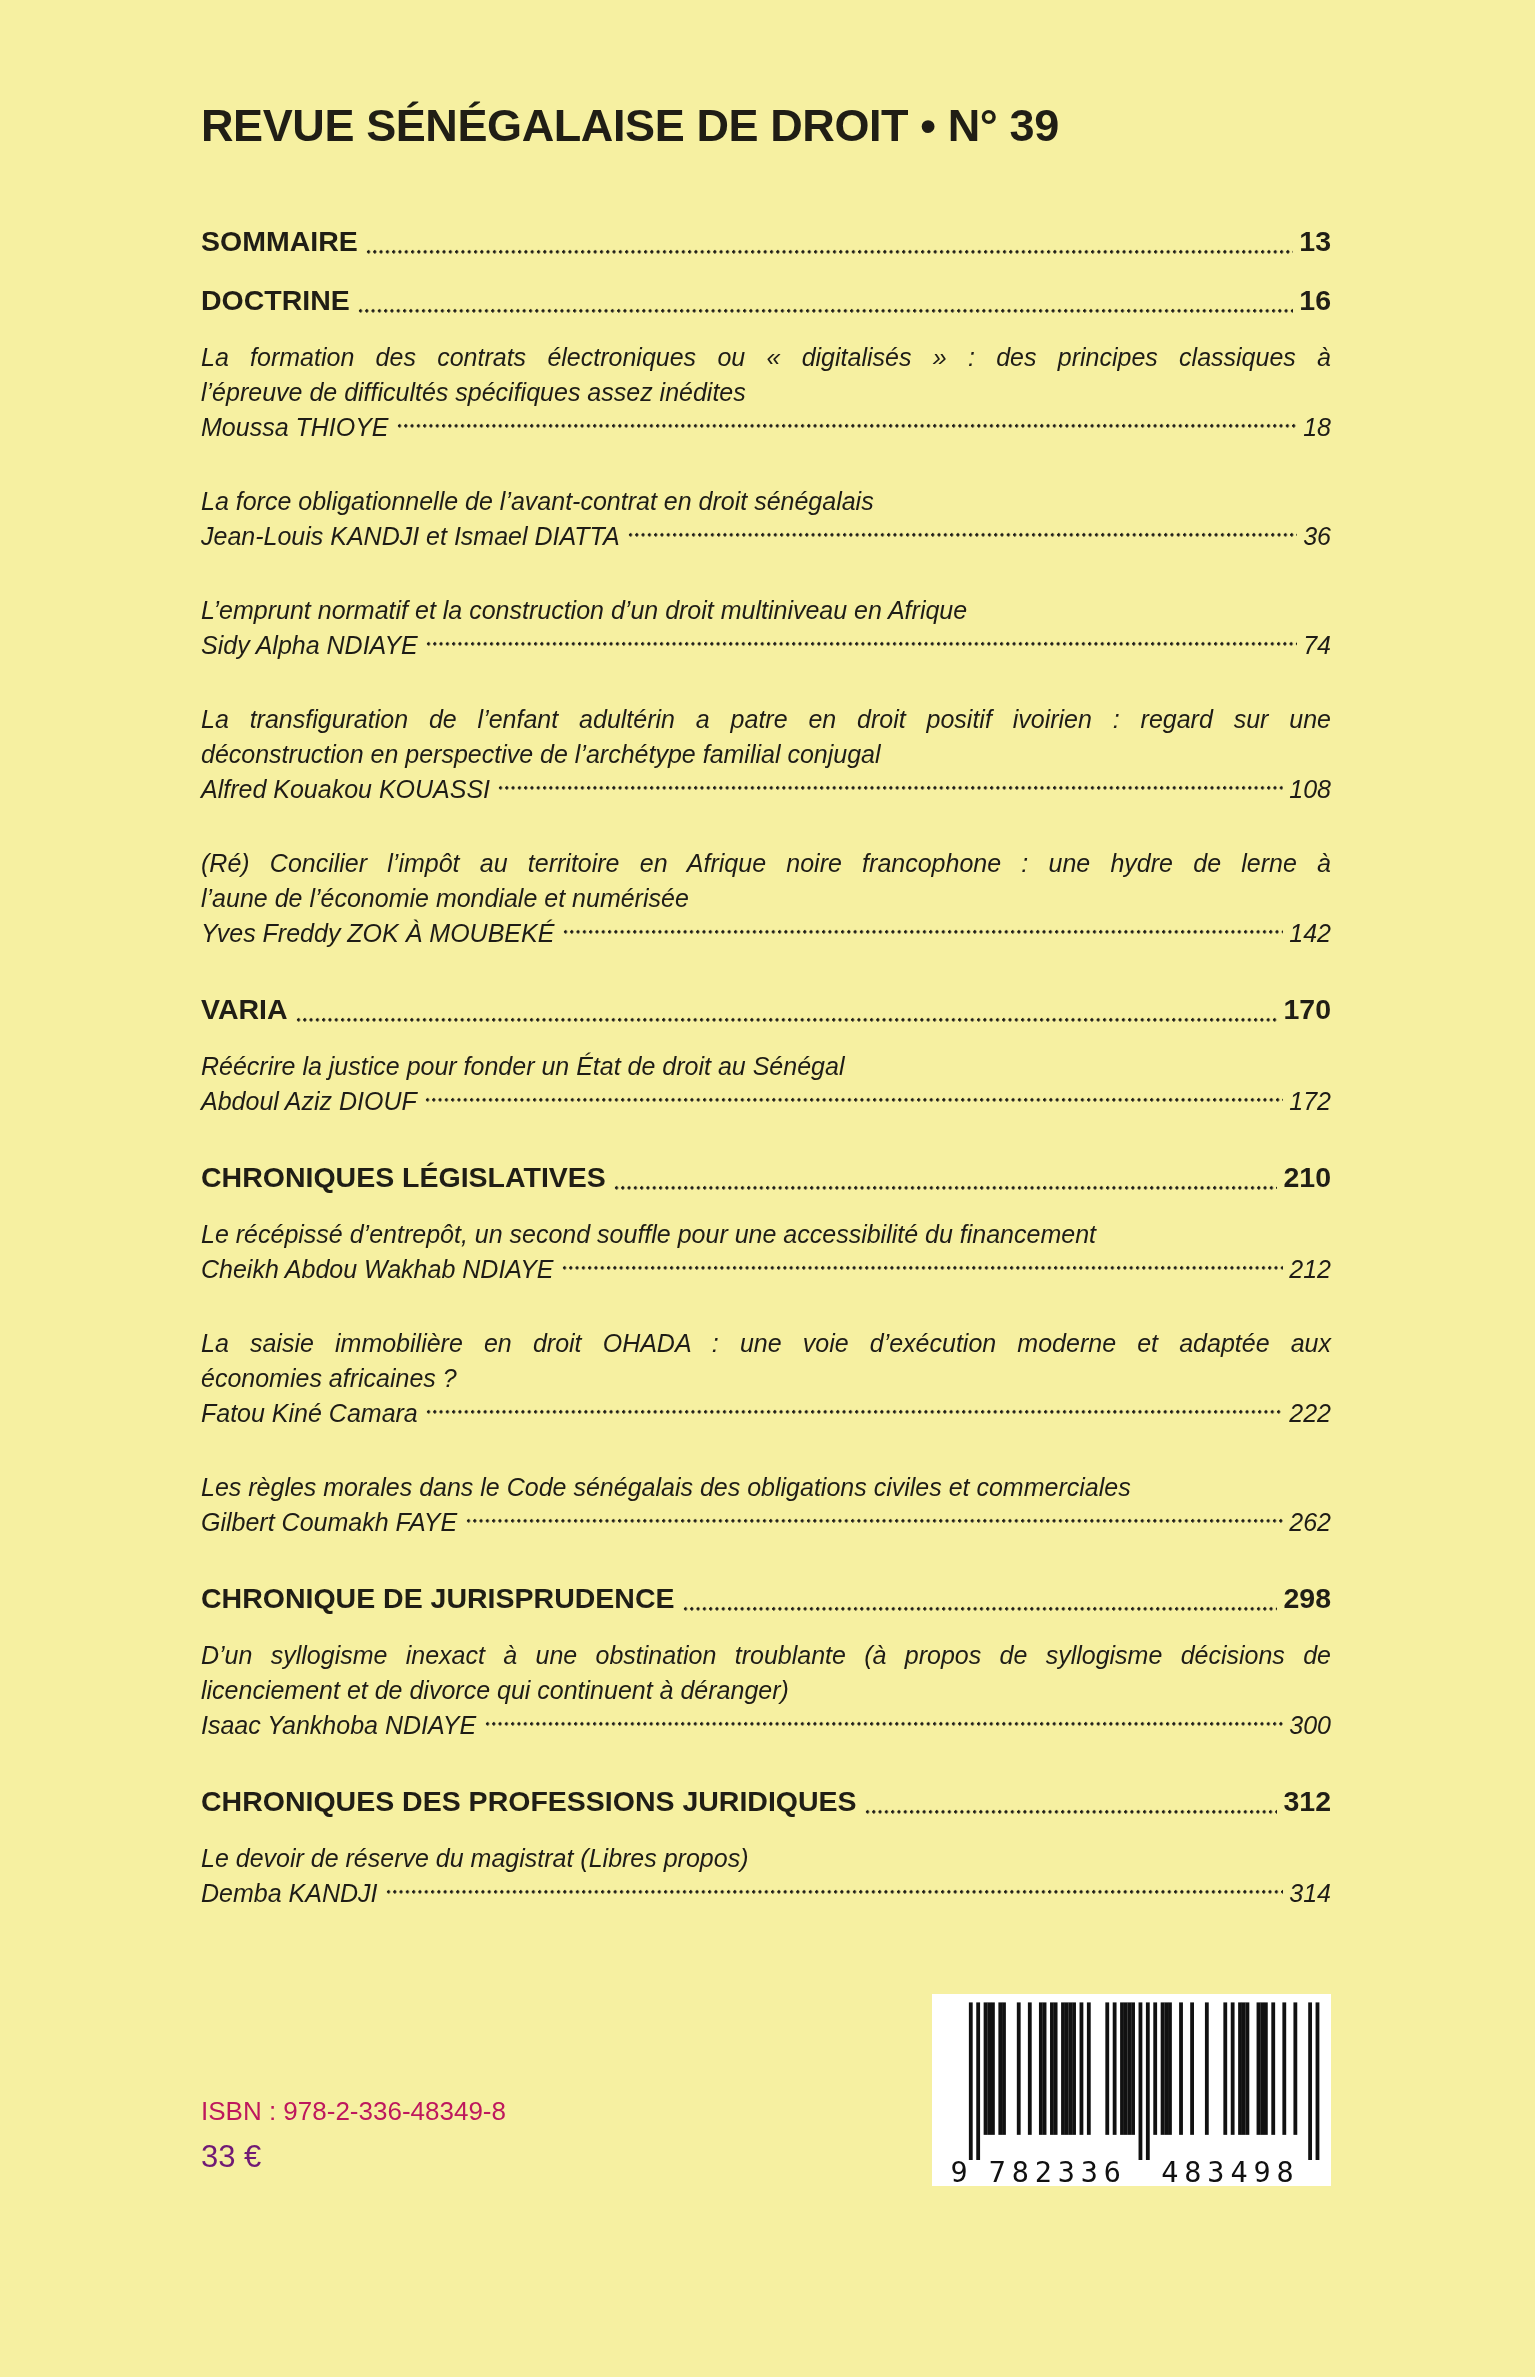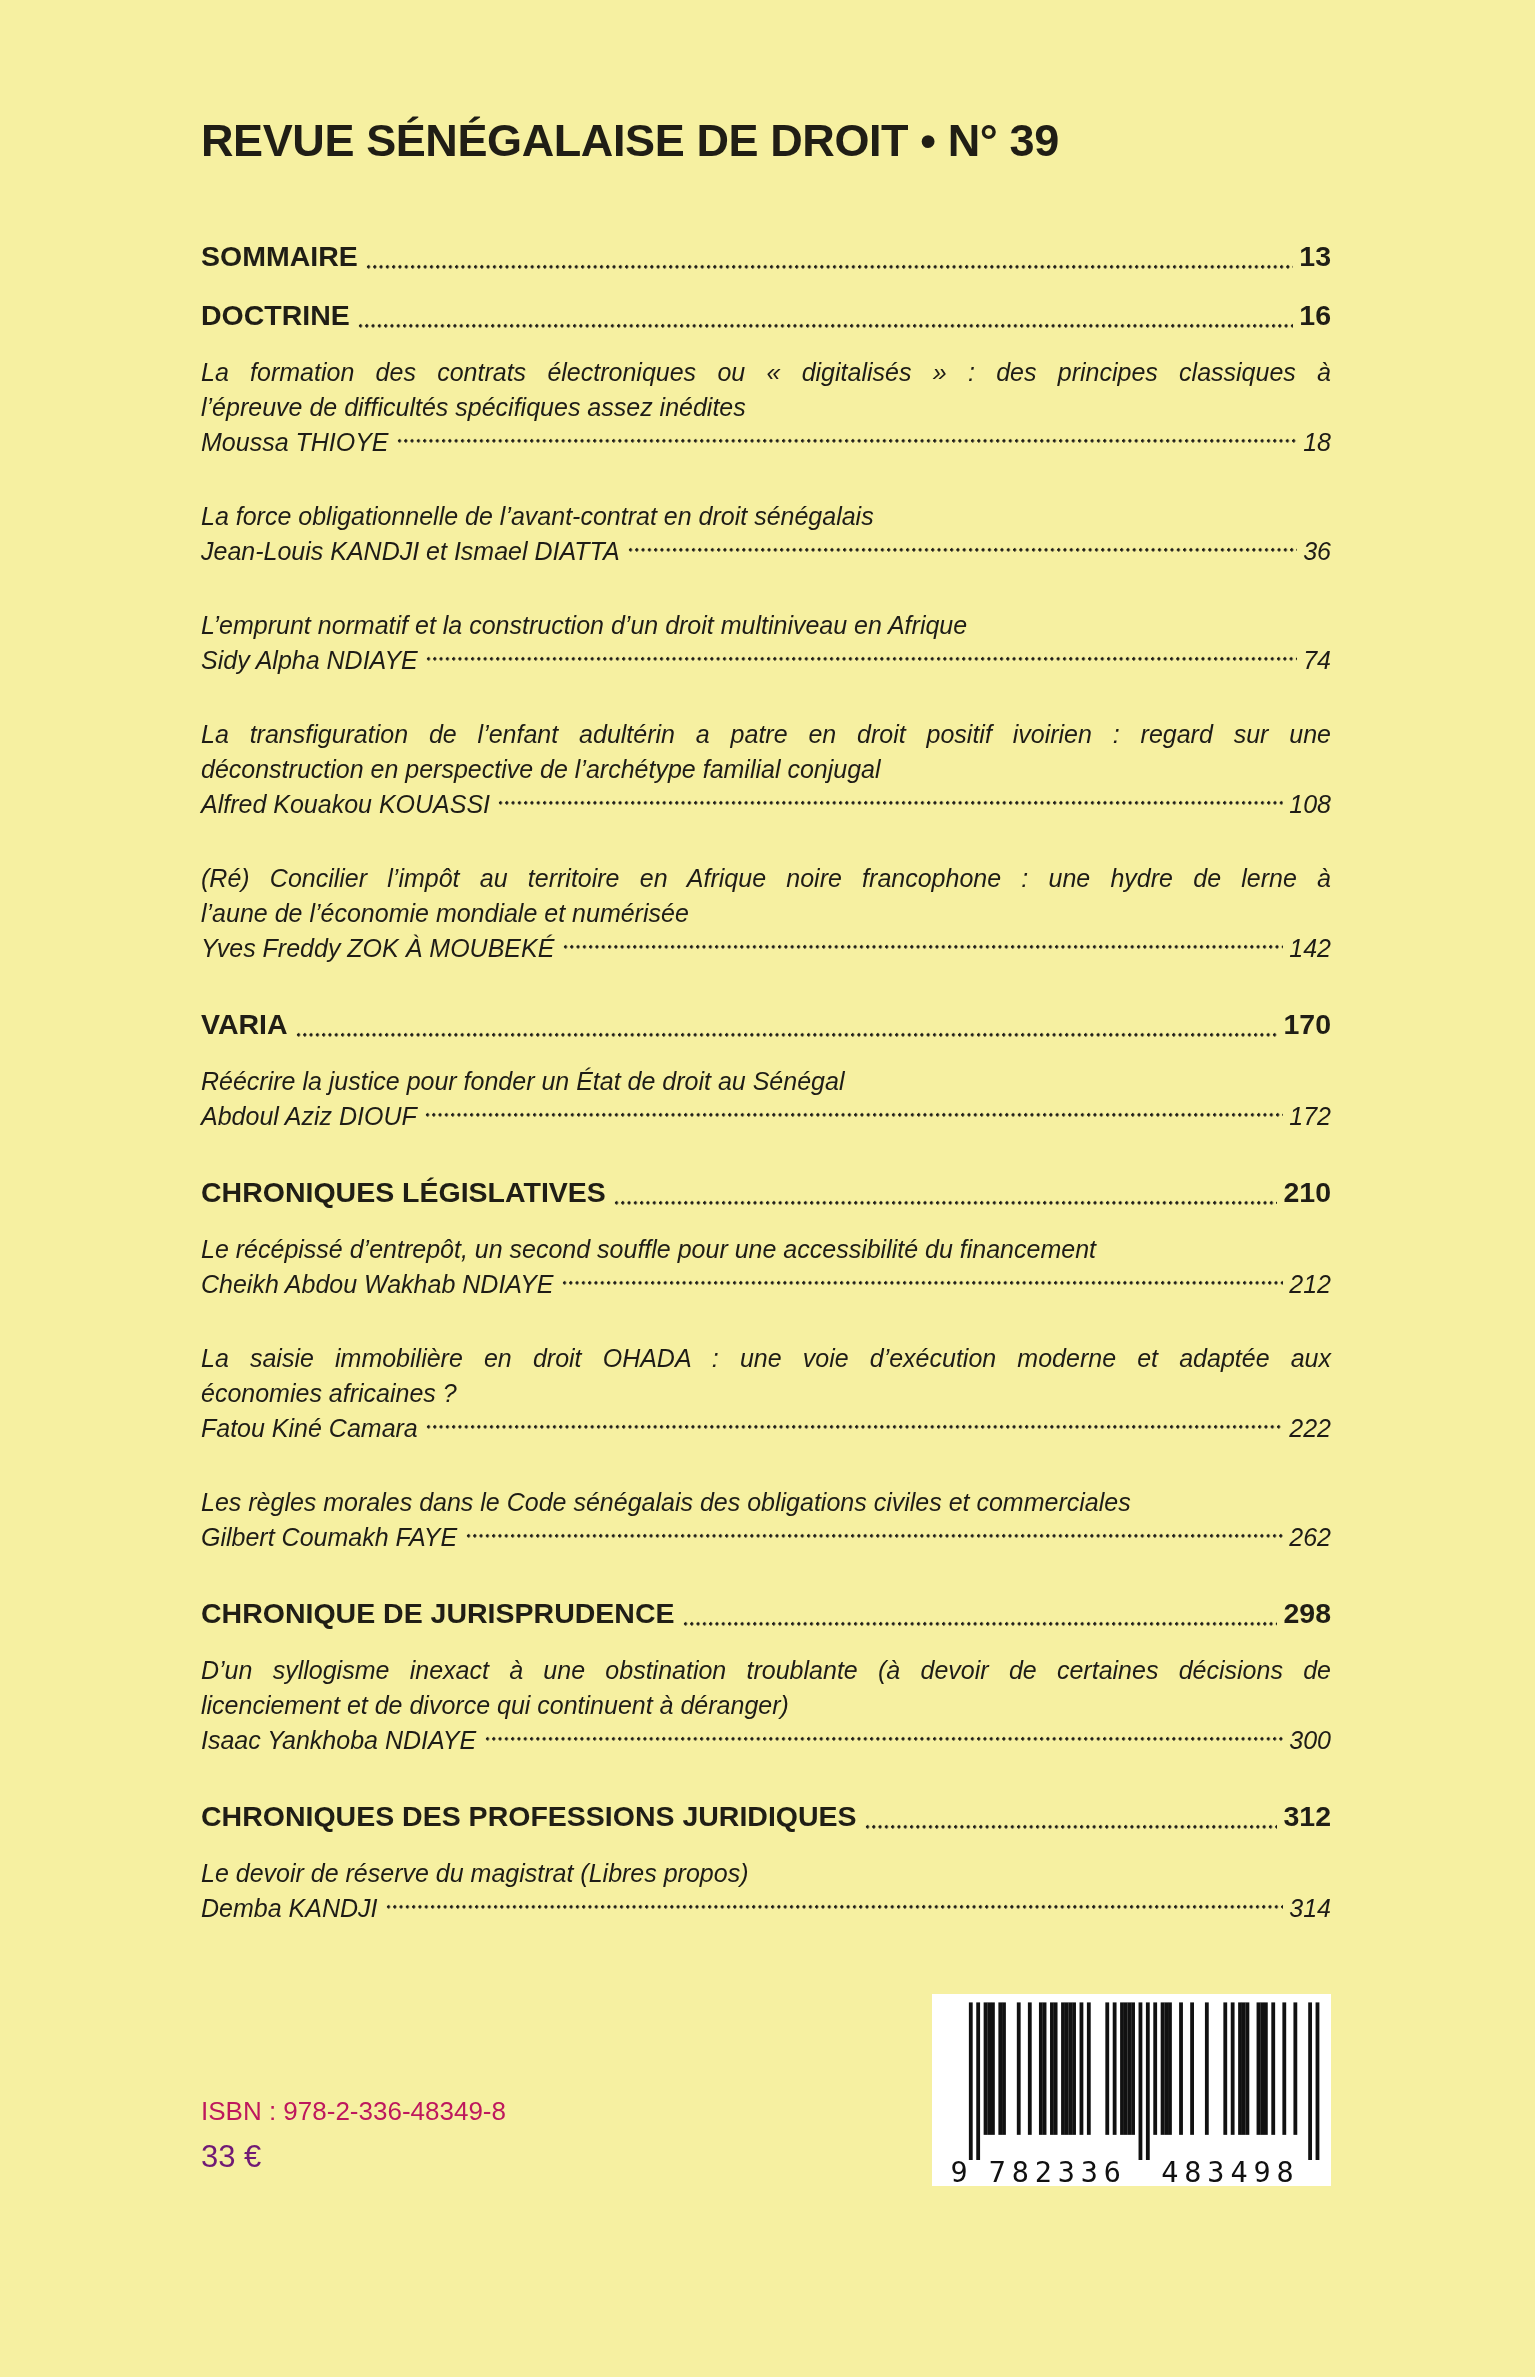--- a/index.html
+++ b/index.html
@@ -14,21 +14,21 @@
   }
   .cover {
     position: relative;
     width: 1535px;
     height: 2377px;
     background: #f6f0a1;
   }
   .content {
     position: absolute;
     left: 201px;
-    top: 115px;
+    top: 100px;
     width: 1130px;
   }
   .page-title {
     font-size: 45px;
     line-height: 52px;
     font-weight: 700;
     letter-spacing: -0.4px;
     margin: 0 0 70px 0;
     color: #201e15;
   }
@@ -193,21 +193,21 @@
             <span class="dots"></span>
             <span class="num">262</span>
           </div>
         </div>
         <div class="section-row">
           <span class="label">CHRONIQUE DE JURISPRUDENCE</span>
           <span class="dots"></span>
           <span class="num">298</span>
         </div>
         <div class="article">
-          <div class="tline just">D’un syllogisme inexact à une obstination troublante (à devoir de certaines décisions de</div>
+          <div class="tline just">D’un syllogisme inexact à une obstination troublante (à propos de syllogisme décisions de</div>
           <div class="tline">licenciement et de divorce qui continuent à déranger)</div>
           <div class="author-row">
             <span class="author">Isaac Yankhoba NDIAYE</span>
             <span class="dots"></span>
             <span class="num">300</span>
           </div>
         </div>
         <div class="section-row">
           <span class="label">CHRONIQUES DES PROFESSIONS JURIDIQUES</span>
           <span class="dots"></span>

